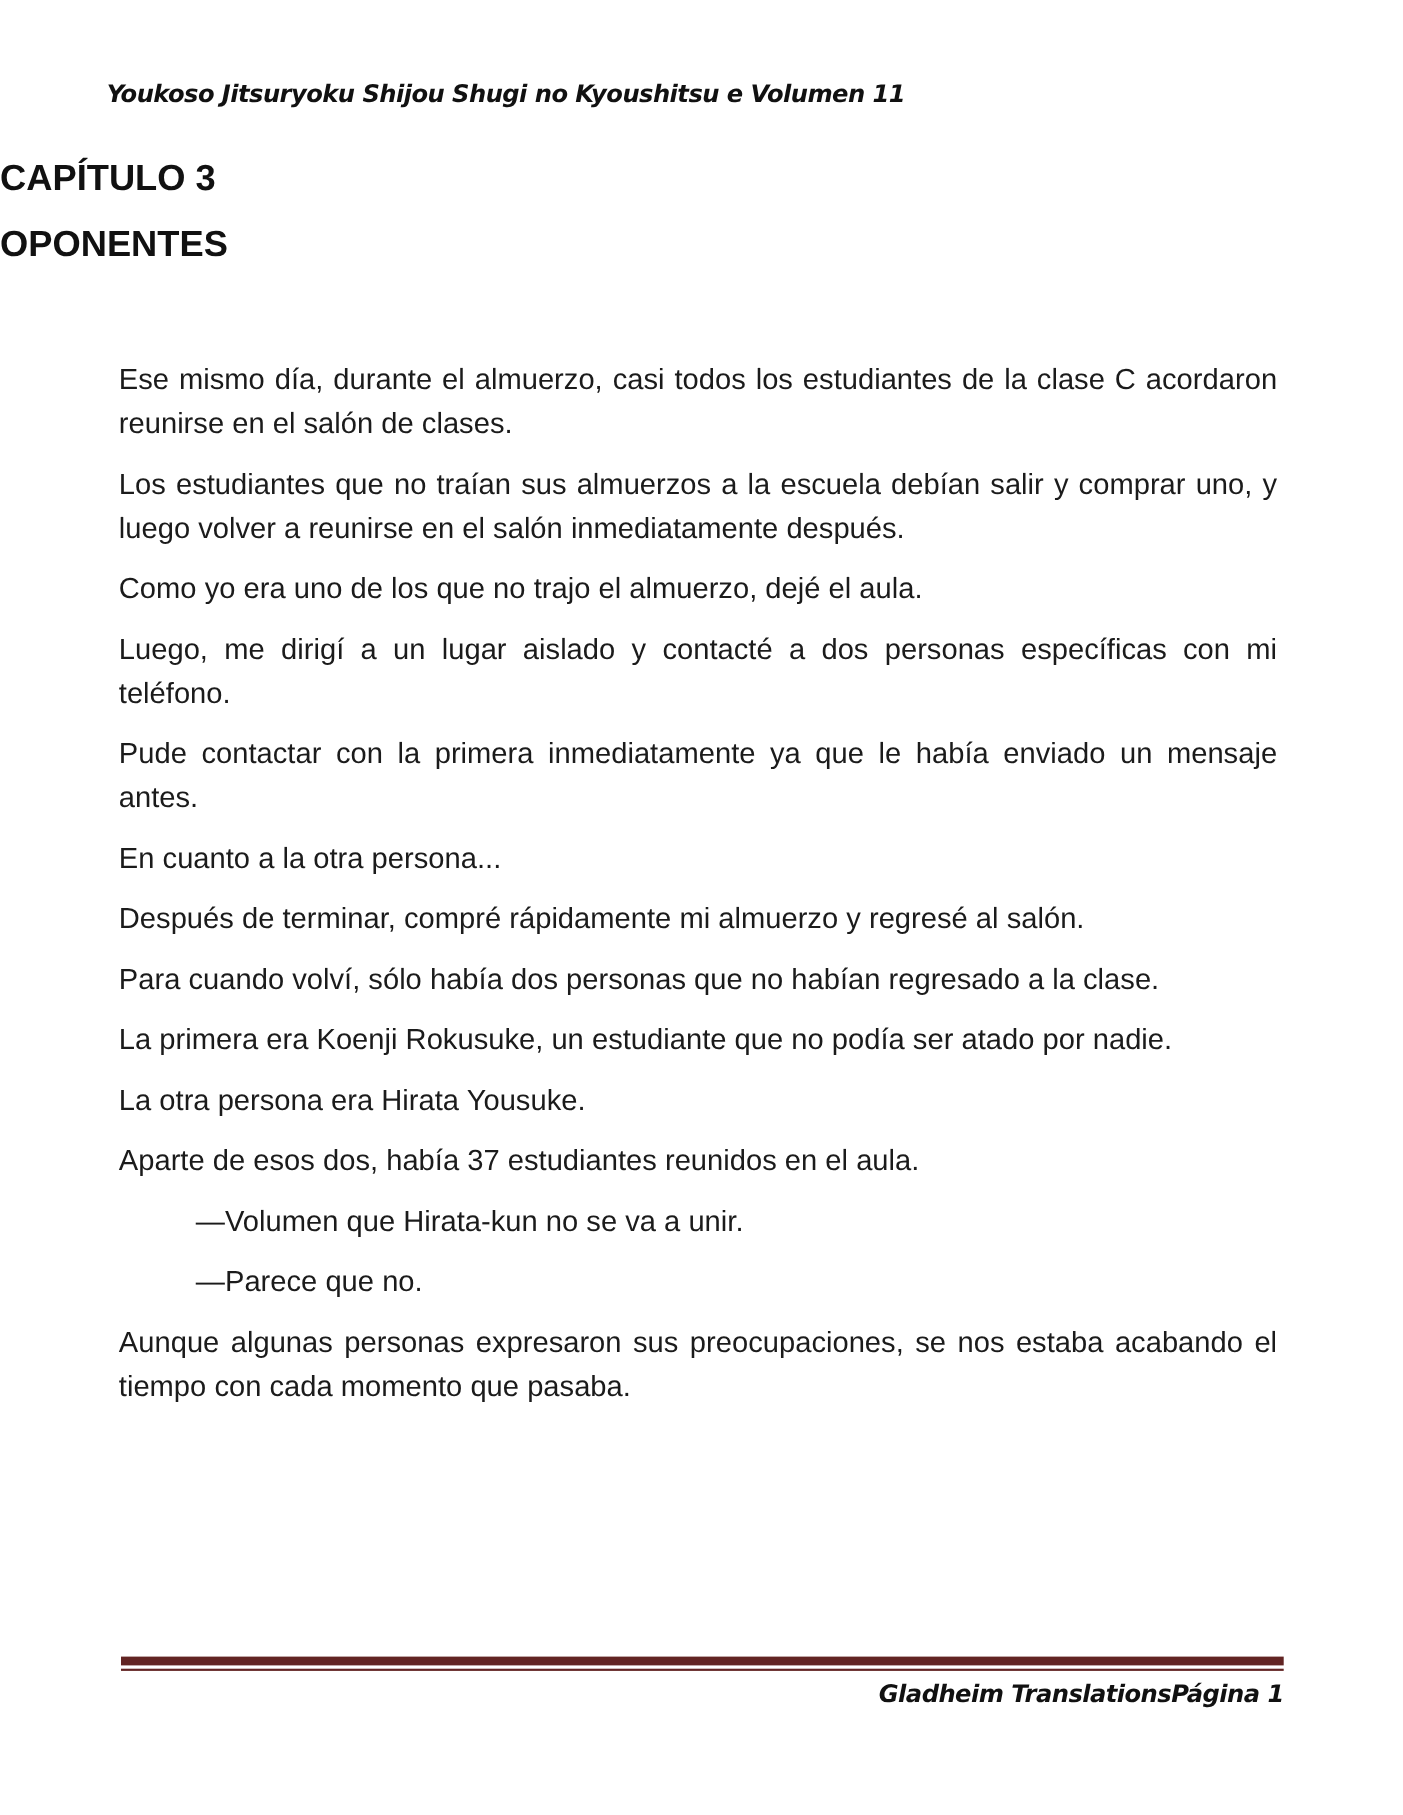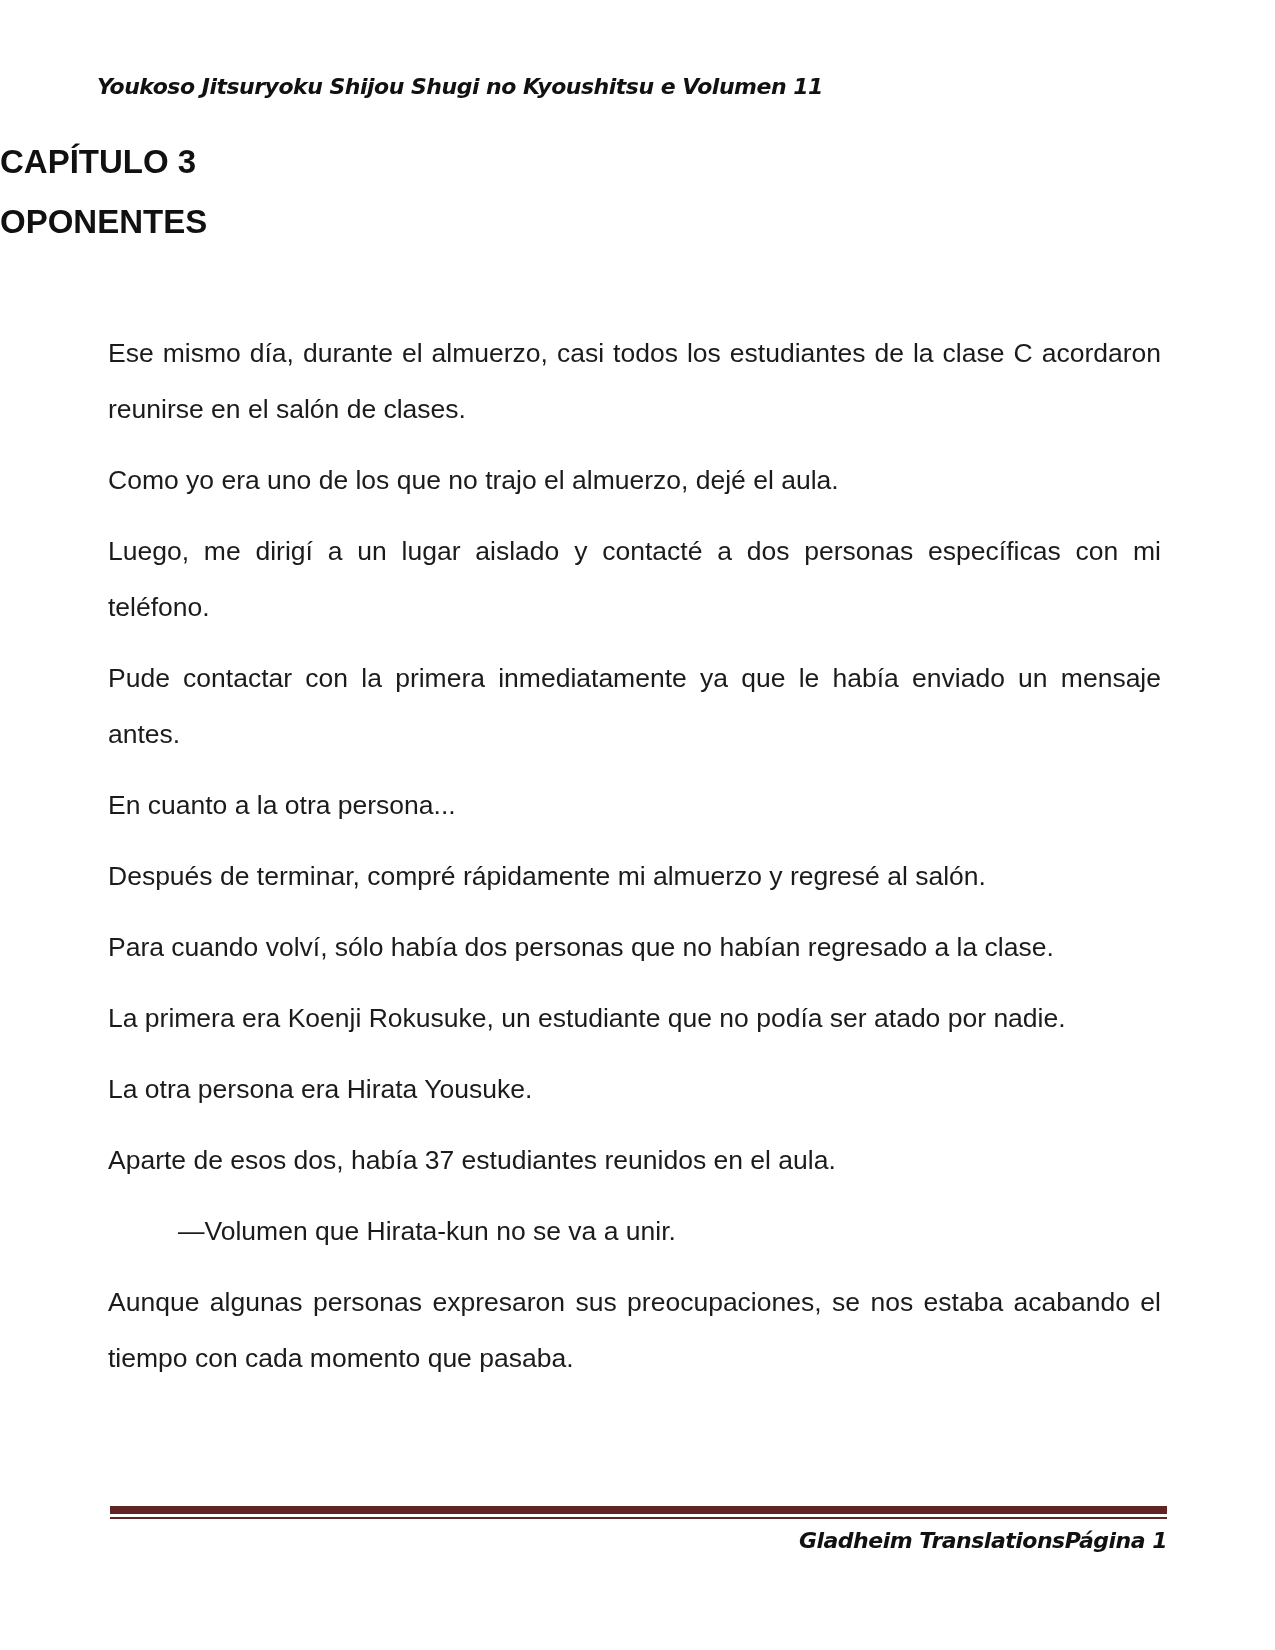--- a/index.html
+++ b/index.html
@@ -53,21 +53,21 @@
     line-height: 38px;
   }
   .body-text {
     position: absolute;
     top: 325px;
     left: 108px;
     width: 1053px;
   }
   .para {
     font-size: 26.5px;
-    line-height: 56px;
+    line-height: 40px;
     text-align: justify;
     margin: 0 0 15px 0;
     color: #1b1b1b;
   }
   .para.indent {
     padding-left: 70px;
   }
   .page-footer {
     position: absolute;
     left: 110px;
@@ -103,30 +103,32 @@
 
   <div class="running-header">Youkoso Jitsuryoku Shijou Shugi no Kyoushitsu e Volumen 11</div>
 
   <div class="chapter-block">
     <div class="chapter-number">CAPÍTULO 3</div>
     <div class="chapter-title">OPONENTES</div>
   </div>
 
   <div class="body-text">
     <p class="para">Ese mismo día, durante el almuerzo, casi todos los estudiantes de la clase C acordaron reunirse en el salón de clases.</p>
+    <p class="para">Los estudiantes que no traían sus almuerzos a la escuela debían salir y comprar uno, y luego volver a reunirse en el salón inmediatamente después.</p>
     <p class="para">Como yo era uno de los que no trajo el almuerzo, dejé el aula.</p>
     <p class="para">Luego, me dirigí a un lugar aislado y contacté a dos personas específicas con mi teléfono.</p>
     <p class="para">Pude contactar con la primera inmediatamente ya que le había enviado un mensaje antes.</p>
     <p class="para">En cuanto a la otra persona...</p>
     <p class="para">Después de terminar, compré rápidamente mi almuerzo y regresé al salón.</p>
     <p class="para">Para cuando volví, sólo había dos personas que no habían regresado a la clase.</p>
     <p class="para">La primera era Koenji Rokusuke, un estudiante que no podía ser atado por nadie.</p>
     <p class="para">La otra persona era Hirata Yousuke.</p>
     <p class="para">Aparte de esos dos, había 37 estudiantes reunidos en el aula.</p>
     <p class="para indent">—Volumen que Hirata-kun no se va a unir.</p>
+    <p class="para indent">—Parece que no.</p>
     <p class="para">Aunque algunas personas expresaron sus preocupaciones, se nos estaba acabando el tiempo con cada momento que pasaba.</p>
   </div>
 
   <div class="page-footer">
     <div class="footer-rule-thick"></div>
     <div class="footer-rule-thin"></div>
     <div class="footer-row">
       <span>Gladheim Translations</span>
       <span>Página 1</span>
     </div>

